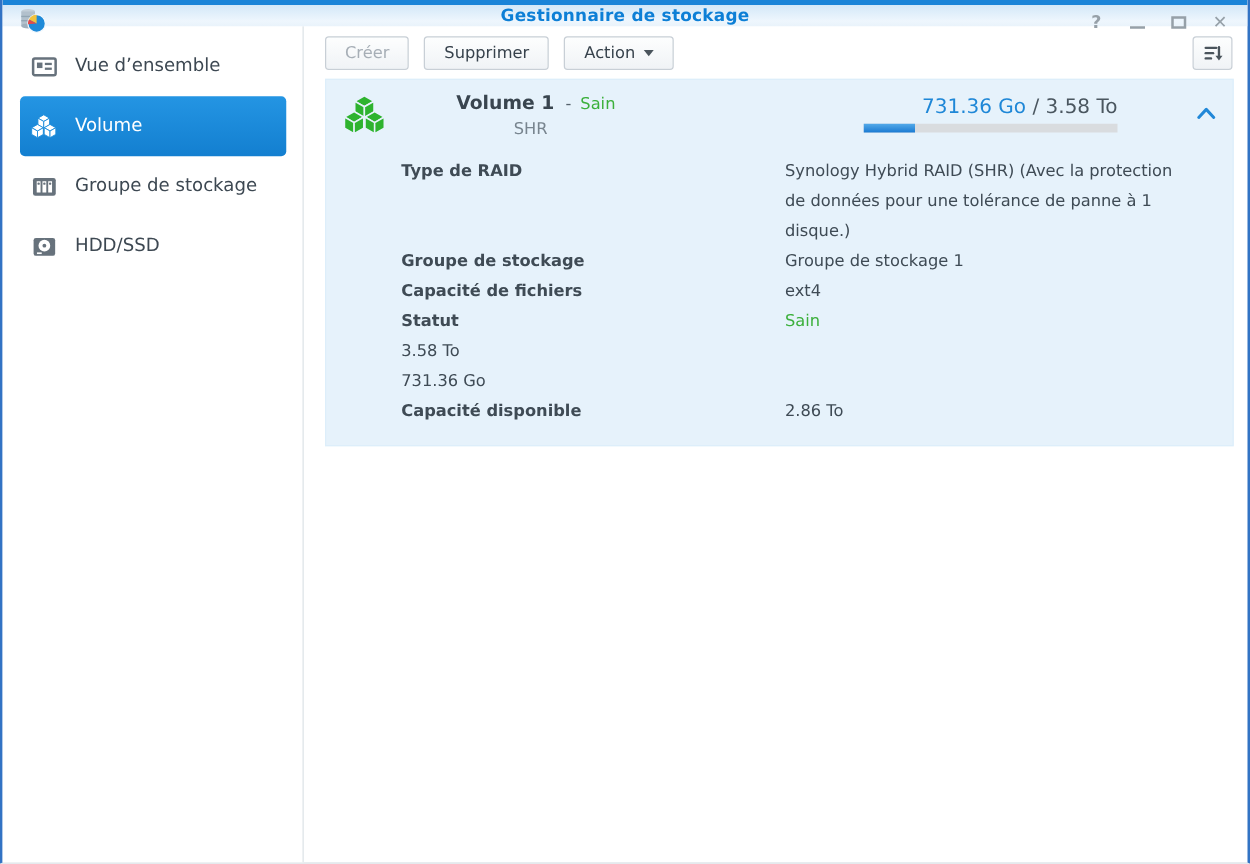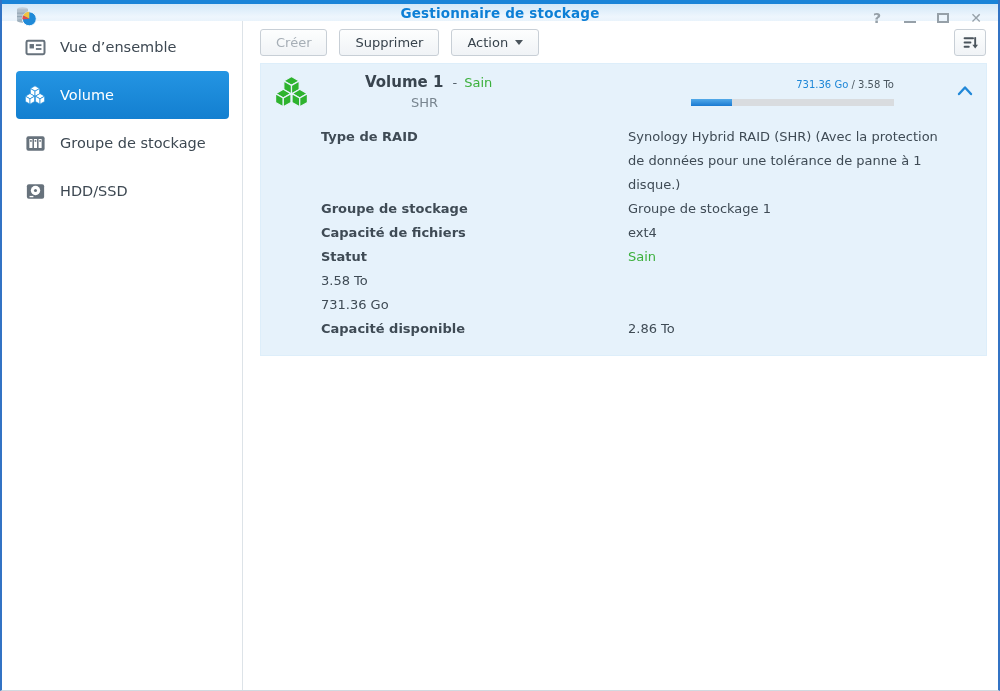--- a/index.html
+++ b/index.html
@@ -25,21 +25,21 @@
   .ctrl{ width:16px; height:16px; display:flex; align-items:center; justify-content:center; cursor:default; }
   .ctrl-help{ color:#96a0a8; font-size:14px; font-weight:bold; }
   .ctrl-min i{ display:block; width:12px; height:2px; background:#96a0a8; margin-top:8px; }
   .ctrl-max i{ display:block; width:12px; height:10px; border:2px solid #96a0a8; }
   .ctrl-close{ color:#96a0a8; font-size:14px; font-weight:bold; }
 
   
   .body{ flex:1; display:flex; min-height:0; }
 
   
-  .sidebar{ width:241px; flex:none; border-right:1px solid #dde3e8; padding-top:2px; background:#fff; }
+  .sidebar{ width:241px; flex:none; border-right:1px solid #dde3e8; padding-top:8px; background:#fff; }
   .side-item{
     height:48px; margin:0 13px 0 14px; padding:0 8px 0 7px;
     display:flex; align-items:center; border-radius:4px;
     font-size:14.5px; color:#3d4852; cursor:pointer;
   }
   .side-item .si-icon{ width:24px; height:24px; margin-right:13px; flex:none; display:flex; align-items:center; justify-content:center; }
   .side-item.selected{ background:linear-gradient(#2495e3,#137fd0); color:#fff; }
 
   
   .main{ flex:1; display:flex; flex-direction:column; min-width:0; }
@@ -62,21 +62,21 @@
   }
   .panel-header{ display:flex; align-items:flex-start; padding:8px 13px 2px 12px; cursor:pointer;gap:44px; }
   .vol-icon{ width:37px; height:37px; margin-top:2px; flex:none; }
   .vol-names{ margin-left:11px; }
   .vol-title-line{ line-height:20px; }
   .vol-name{ font-size:15px; font-weight:bold; color:#39454f; }
   .vol-sep{ font-size:13px; color:#56626c; margin:0 2px 0 4px; }
   .vol-status{ font-size:13px; color:#3cb03c; }
   .vol-type{ font-size:13px; color:#78858f; line-height:20px;margin-left:46px; }
   .usage-block{ margin-left:auto; margin-top:5px; width:203px; flex:none; }
-  .usage-text{ font-size:10px; color:#4a565f; text-align:right; line-height:16px; }
+  .usage-text{ font-size:16px; color:#4a565f; text-align:right; line-height:16px; }
   .usage-used{ color:#1e87d7; }
   .usage-bar{ margin-top:6px; height:7px; background:#d9dcdf; width:203px; }
   .usage-fill{ height:7px; background:linear-gradient(#53aae9,#1a7ad2); }
   .collapse{ margin-left:19px; margin-top:13px; flex:none; cursor:pointer; }
 
   
   .details{ padding-left:60px; padding-top:10px; }
   .detail-row{ display:flex; font-size:13px; line-height:24px; color:#3f4b55; }
   .detail-label{ width:307px; flex:none; font-weight:bold; }
   .detail-value{ max-width:318px; }

